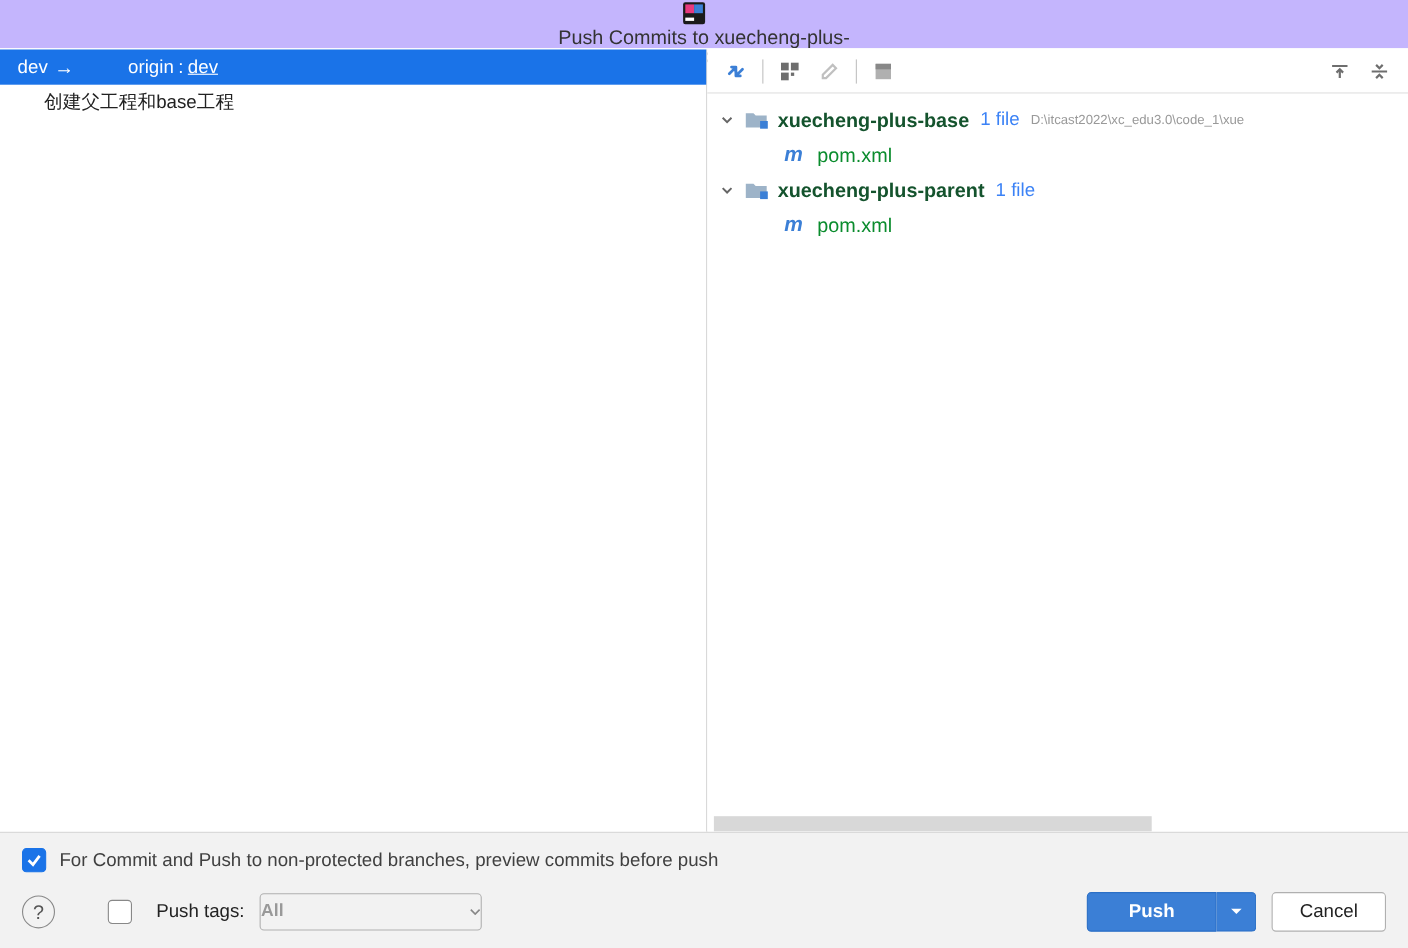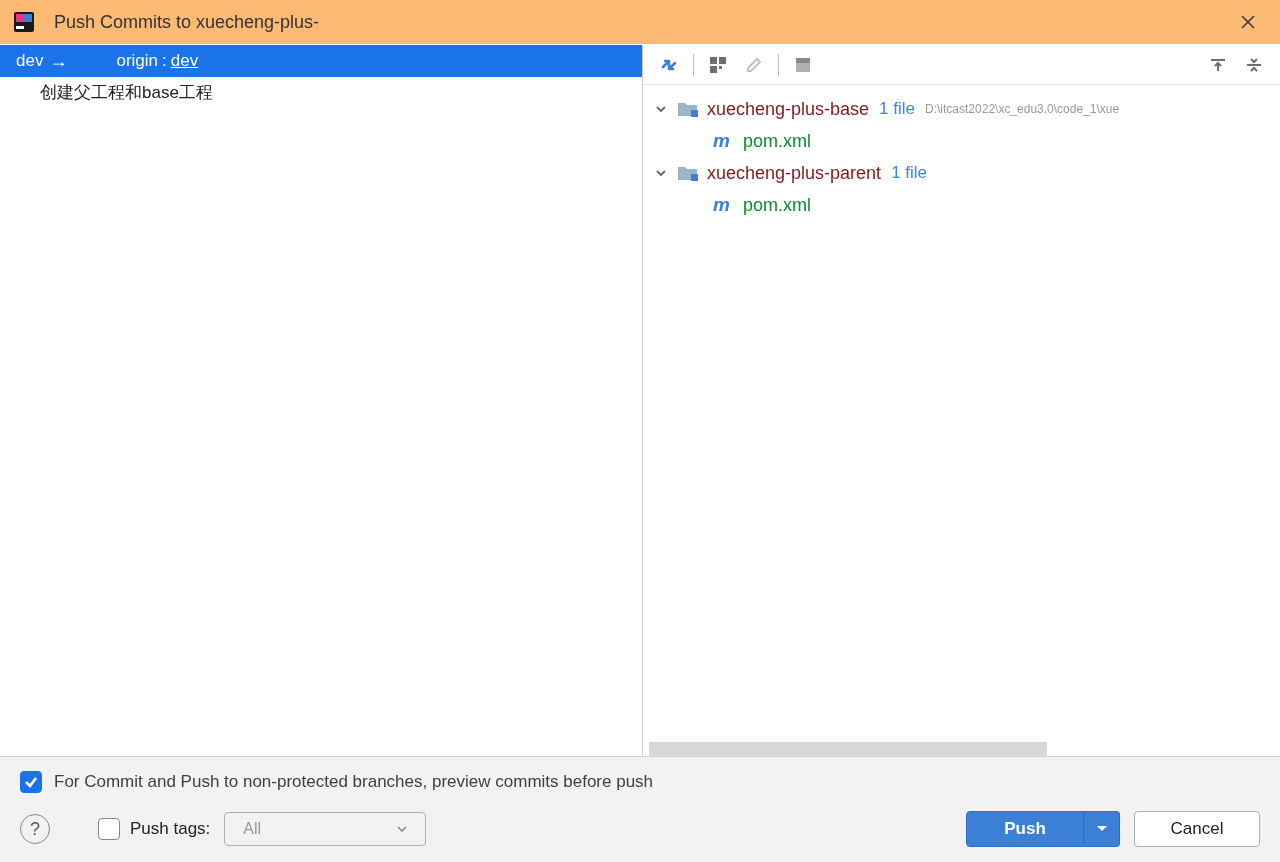--- a/index.html
+++ b/index.html
@@ -13,21 +13,22 @@
       height: 862px;
       background: #f2f2f2;
       overflow: hidden;
       position: relative;
     }
     .titlebar {
       height: 44px;
       display: flex;
       align-items: center;
       padding: 0 12px;
-      background: #fdba74;
+      background: #c4b5fd;
+      flex-direction: column;
     }
     .app-icon {
       width: 24px;
       height: 24px;
       margin-right: 18px;
       display: flex;
       align-items: center;
       justify-content: center;
     }
     .app-icon svg {
@@ -144,22 +145,22 @@
       cursor: pointer;
     }
     .folder-icon {
       width: 22px;
       height: 18px;
       margin-right: 8px;
       display: flex;
       align-items: center;
     }
     .module-name {
-      font-weight: 400;
-      color: #7f1d1d;
+      font-weight: 700;
+      color: #14532d;
       margin-right: 10px;
     }
     .file-count {
       color: #3b82f6;
       margin-right: 10px;
       font-size: 17px;
     }
     .file-path {
       color: #999;
       font-size: 12px;
@@ -247,34 +248,36 @@
       border: 1px solid #888;
       border-radius: 4px;
       margin-right: 10px;
       cursor: pointer;
       background: #fff;
     }
     .push-tags-label {
       font-size: 17px;
       color: #222;
       margin-right: 14px;
+      margin-left: 12px;
     }
     .tags-select {
       width: 202px;
       height: 34px;
       border: 1px solid #b0b0b0;
       border-radius: 4px;
       background: #f2f2f2;
       display: flex;
       align-items: center;
-      padding: 0 18px;
+      padding: 0 0;
       color: #999;
       font-size: 16px;
       cursor: pointer;
       justify-content: space-between;
+      font-weight: bold;
     }
     .btn-spacer {
       flex: 1;
     }
     .push-btn-group {
       display: flex;
       margin-right: 14px;
     }
     .push-btn {
       height: 36px;
@@ -293,21 +296,21 @@
       border-radius: 4px 0 0 4px;
       border-right: 1px solid #2b6fc6;
     }
     .push-btn.drop {
       width: 36px;
       border-radius: 0 4px 4px 0;
       border-left: none;
     }
     .cancel-btn {
       height: 36px;
-      width: 126px;
+      width: 104px;
       background: #fff;
       border: 1px solid #b0b0b0;
       border-radius: 4px;
       display: flex;
       align-items: center;
       justify-content: center;
       font-size: 17px;
       color: #222;
       cursor: pointer;
     }

